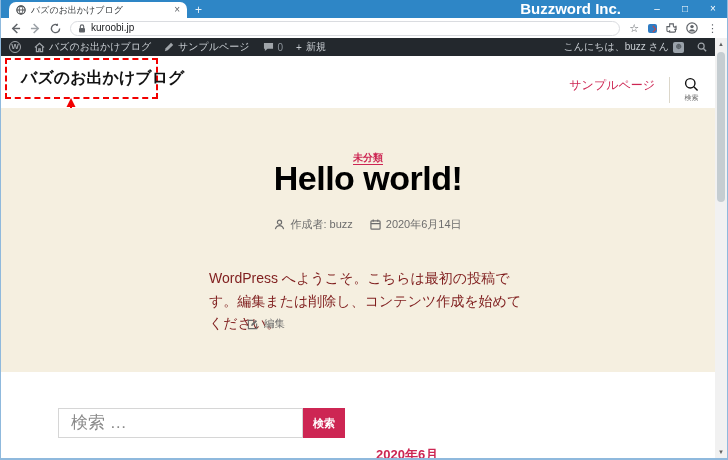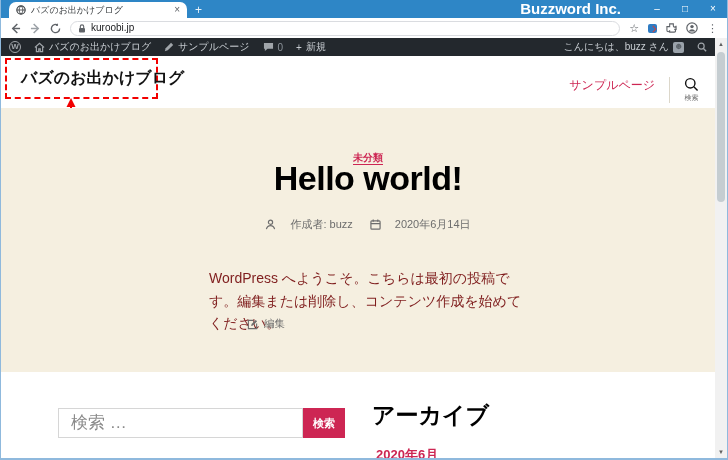--- a/index.html
+++ b/index.html
@@ -68,21 +68,21 @@
   .anno-arrow { position:absolute; left:62px; top:42px; }
   .anno-text { position:absolute; left:141px; top:60px; font-size:16px; font-weight:bold; color:#f20000; white-space:nowrap; }
 
   .beige { position:relative; height:264px; background:#f5efe0; }
   .category-row { position:absolute; top:39px; width:100%; text-align:center; padding-left:20px; }
   .category-link { font-size:10px; font-weight:bold; color:#cd2653; border-bottom:1px solid #cd2653; padding-bottom:1px; }
   .post-title { position:absolute; top:51px; width:100%; text-align:center; padding-left:20px;
                 font-size:34px; font-weight:bold; color:#000; letter-spacing:-0.5px; }
   .meta-row { position:absolute; top:109px; width:100%; display:flex; justify-content:center;
               gap:17px; padding-left:20px; color:#6d6d6d; font-size:11px; }
-  .meta-item { display:flex; align-items:center; gap:14px; }
+  .meta-item { display:flex; align-items:center; gap:5px; }
   .post-body { position:absolute; top:159px; left:208px; width:318px; font-size:14px;
                line-height:22.5px; color:#7f1d1d; }
   .edit-row { position:absolute; top:209px; left:238px; display:flex; align-items:center; gap:6px;
               color:#6d6d6d; font-size:10.5px;padding-left:8px; }
 
   .footer { position:relative; height:86px; background:#fff; }
   .widget-search { position:absolute; left:57px; top:36px; display:flex; }
   .search-input { width:245px; height:30px; border:1px solid #d6d6d6; background:#fff; padding:0 12px;
                   font-size:17px; color:#444; font-family:"Liberation Sans", sans-serif; }
   .search-input::placeholder { color:#8a8a8a; }
@@ -258,18 +258,17 @@
           </svg>
         <span>編集</span>
       </div>
     </div>
 
     <div class="footer">
       <div class="widget-search">
         <input class="search-input" type="text" placeholder="検索 …" style="">
         <button class="search-btn">検索</button>
       </div>
-      <div class="archive-heading">アーカイブ</div>
       <div class="archive-link">2020年6月</div>
     </div>
 
   </div>
 </div>
 
 </body></html>

